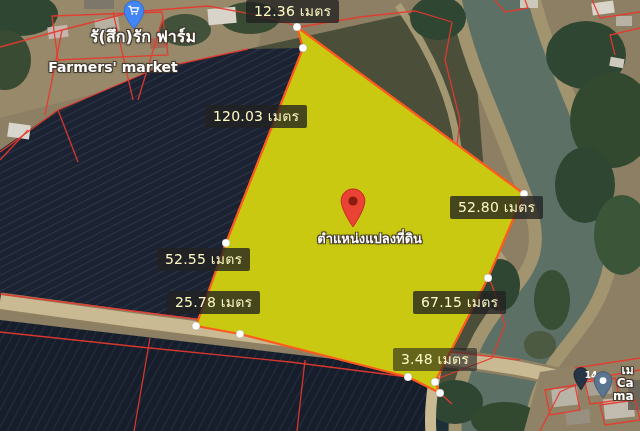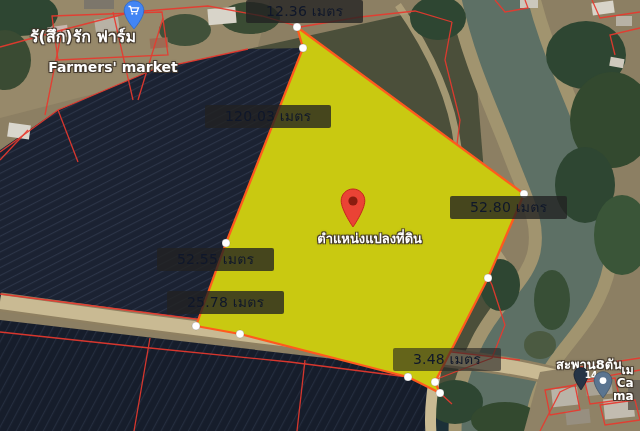--- a/index.html
+++ b/index.html
@@ -1,28 +1,28 @@
 <!DOCTYPE html>
 <html><head>
 <meta charset="utf-8">
 <style>
   html,body{margin:0;padding:0;background:#222;}
   #stage{position:relative;width:640px;height:431px;overflow:hidden;
          font-family:"DejaVu Sans","Liberation Sans",sans-serif;
          background:#8c7f63;}
   #stage svg.bg{position:absolute;left:0;top:0;}
-  .measure{position:absolute;background:rgba(33,33,33,.78);color:#0f172a;
-           font-size:14px;line-height:20px;padding:1px 20px 2px;border-radius:2px;
+  .measure{position:absolute;background:rgba(33,33,33,.78);color:#fef9c3;
+           font-size:14px;line-height:20px;padding:1px 8px 2px;border-radius:2px;
            white-space:nowrap;letter-spacing:.2px;}
   .maplabel{position:absolute;color:#fff;font-weight:bold;white-space:nowrap;
             text-shadow:-1px -1px 0 rgba(66,56,44,.95),1px -1px 0 rgba(66,56,44,.95),
                         -1px 1px 0 rgba(66,56,44,.95),1px 1px 0 rgba(66,56,44,.95),
                         0 0 3px rgba(0,0,0,.55);}
   .center-caption{left:284px;top:228px;width:138px;text-align:right;font-size:13px;}
-  .market-line1{left:30px;top:24px;width:166px;text-align:left;font-size:16px;}
+  .market-line1{left:30px;top:24px;width:166px;text-align:right;font-size:16px;}
   .market-line2{left:30px;top:59px;width:166px;text-align:center;font-size:14px;}
   .bridge-label{left:556px;top:354px;font-size:13px;}
   .edge-label{left:613px;top:364px;font-size:12px;line-height:13px;text-align:right;}
   .pin{position:absolute;}
   .pin14-num{position:absolute;left:0;top:3px;width:36px;text-align:center;
              color:#fff;font-size:9px;font-weight:bold;}
 </style>
 </head>
 <body>
 
@@ -148,20 +148,21 @@
       <circle cx="488" cy="278" r="4"></circle>
         <circle cx="524" cy="194" r="4"></circle>
     </g>
   </svg>
 
   <div class="measure" style="left:246px;top:0px">12.36 เมตร</div>
   <div class="measure" style="left:205px;top:105px">120.03 เมตร</div>
   <div class="measure" style="left:450px;top:196px">52.80 เมตร</div>
   <div class="measure" style="left:157px;top:248px">52.55 เมตร</div>
   <div class="measure" style="left:167px;top:291px">25.78 เมตร</div>
+  <div class="measure" style="left:413px;top:291px">67.15 เมตร</div>
   <div class="measure" style="left:393px;top:348px;background:rgba(33,33,33,.6)">3.48 เมตร</div>
 
   <div class="pin" style="left:340px;top:188px">
     <svg width="26" height="40" viewBox="0 0 26 40">
       <path d="M13,1 C6.4,1 1.2,6.2 1.2,12.8 C1.2,21.8 13,39 13,39 C13,39 24.8,21.8 24.8,12.8 C24.8,6.2 19.6,1 13,1 Z" fill="#ea4335" stroke="#c5221f" stroke-width="1"></path>
       <circle cx="13" cy="13" r="4.6" fill="#8a1c0f"></circle>
     </svg>
   </div>
   <div class="maplabel center-caption">ตำแหน่งแปลงที่ดิน</div>
 
@@ -169,21 +170,20 @@
     <svg width="22" height="30" viewBox="0 0 22 30">
       <path d="M11,0.8 C5.5,0.8 1.2,5.1 1.2,10.6 C1.2,17.8 11,29 11,29 C11,29 20.8,17.8 20.8,10.6 C20.8,5.1 16.5,0.8 11,0.8 Z" fill="#4285f4" stroke="#2a66c8" stroke-width=".8"></path>
       <path d="M5.5,6.5 h2 l1.2,5.2 h5.4 l1.4,-3.9 h-7.6" fill="none" stroke="#fff" stroke-width="1.3"></path>
       <circle cx="9.2" cy="13.8" r="1" fill="#fff"></circle>
         <circle cx="13.4" cy="13.8" r="1" fill="#fff"></circle>
     </svg>
   </div>
   <div class="maplabel market-line1">รั(สึก)รัก ฟาร์ม</div>
   <div class="maplabel market-line2">Farmers' market</div>
 
-  <div class="maplabel bridge-label">สะพาน8ตัน</div>
 
   <div class="pin" style="left:573px;top:367px">
     <svg width="16" height="24" viewBox="0 0 16 24">
       <path d="M8,0.6 C4,0.6 0.9,3.7 0.9,7.7 C0.9,13 8,23 8,23 C8,23 15.1,13 15.1,7.7 C15.1,3.7 12,0.6 8,0.6 Z" fill="#263445" stroke="#121b26" stroke-width=".7"></path>
     </svg>
     <div class="pin14-num">14</div>
   </div>
 
   <div class="pin" style="left:593px;top:371px">
     <svg width="20" height="28" viewBox="0 0 20 28">

